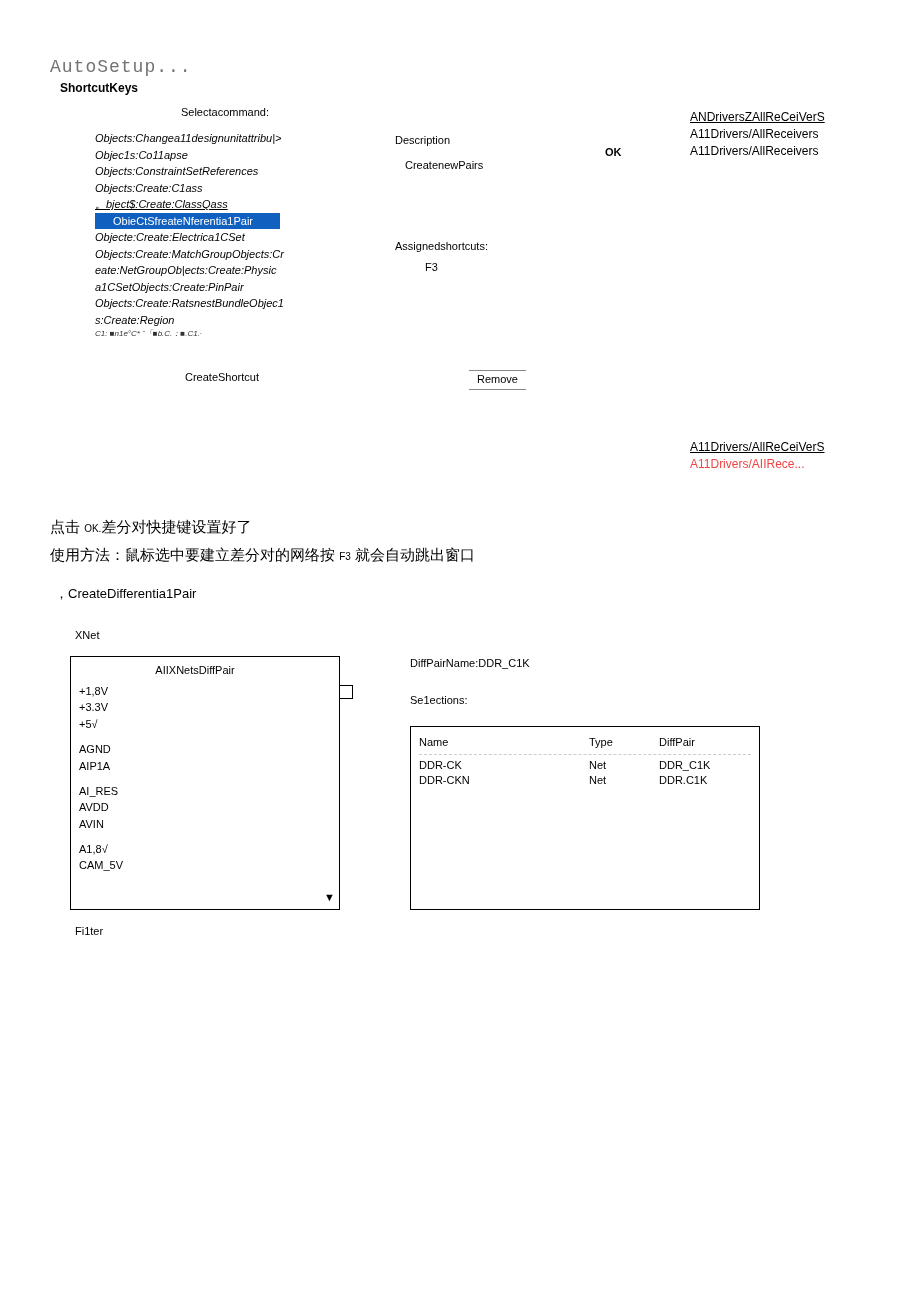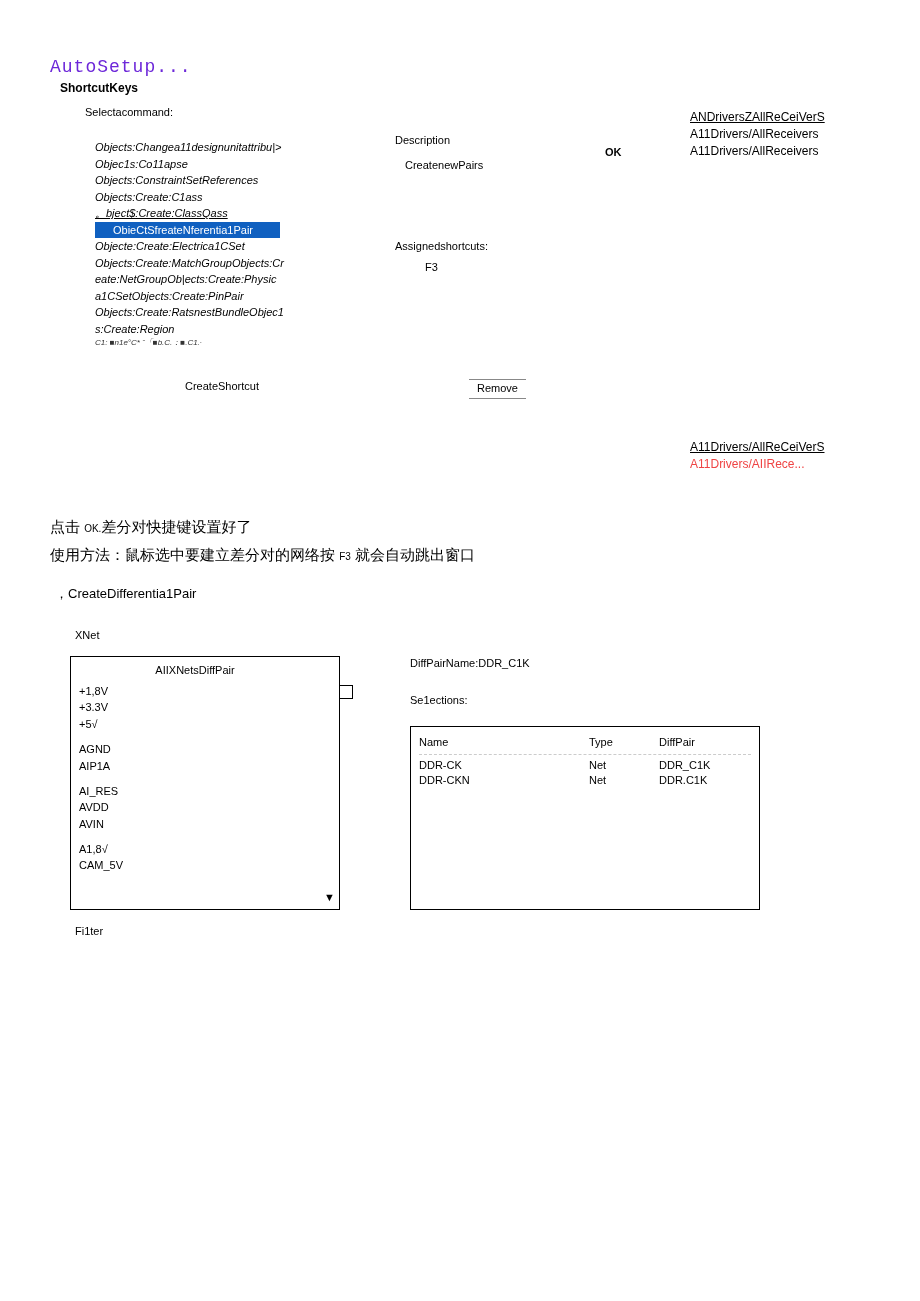--- a/index.html
+++ b/index.html
@@ -8,21 +8,21 @@
     background: #fff;
     font-family: Arial, sans-serif;
     font-size: 11px;
     color: #000;
     padding: 55px 50px 50px 50px;
     line-height: 1.4;
   }
   .autosetup {
     font-family: "Courier New", monospace;
     font-size: 18px;
-    color: #6d28d9;
+    color: #737373;
     letter-spacing: 1px;
   }
   .shortcutkeys {
     font-size: 12px;
     font-weight: bold;
     margin-left: 10px;
     margin-bottom: 8px;
   }
   .top-wrap {
     display: flex;
@@ -39,21 +39,21 @@
   .col1 { }
   .col2 { }
   .col3 { padding-top: 40px; font-weight:bold;}
   .side-list {
     margin-top: 4px;
     font-size: 12px;
     color: #000;
     width: 180px;
   }
   .side-list .link1 { color: #000; text-decoration: underline; }
-  .select-label { font-size:11px; margin-bottom:19px; }
+  .select-label { font-size:11px; margin-bottom:10px;text-align:center; }
   .cmd-list { font-size:11px; line-height:1.5; margin-left:10px;}
   .cmd-list .item { white-space: nowrap; font-style: italic; }
   .cmd-list .under { text-decoration: underline; }
   .cmd-list .sel {
     background: #1060c0;
     color: #fff;
     padding: 0 18px;
     display: inline-block;
     width: 185px;
   }

